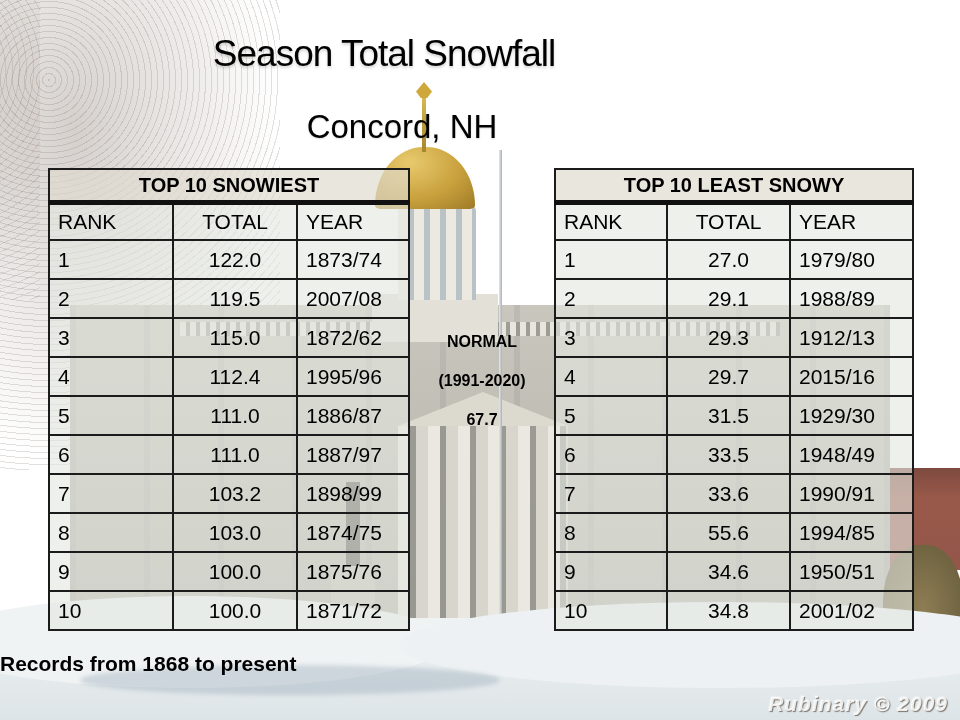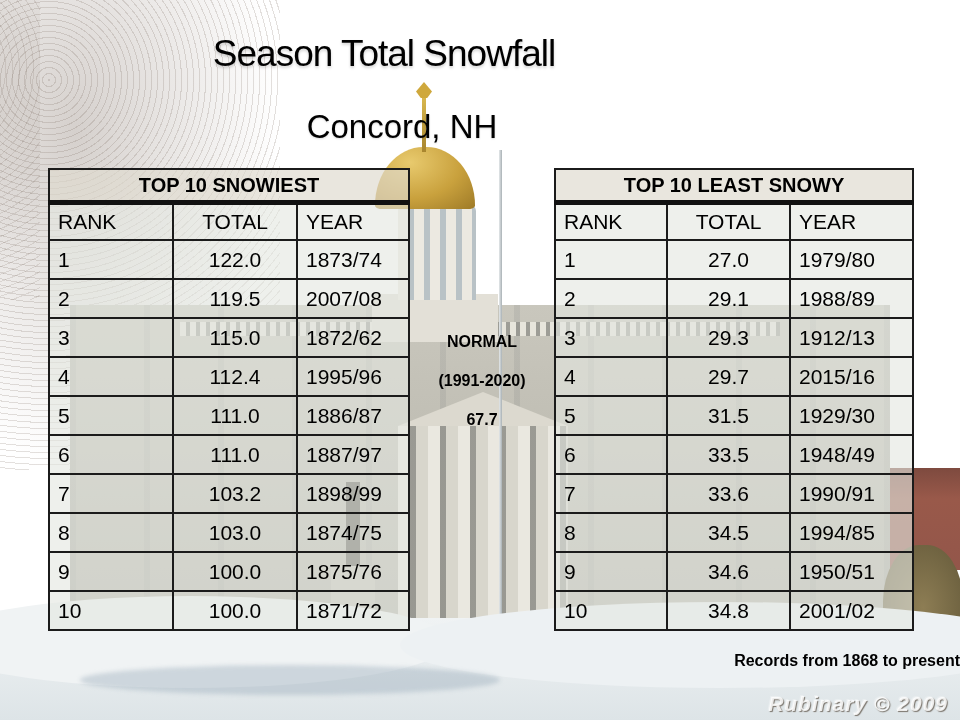--- a/index.html
+++ b/index.html
@@ -50,22 +50,22 @@
     background:rgba(139,160,178,.35);filter:blur(2px);}
 
   
   .title{position:absolute;left:0;top:33px;width:768px;text-align:center;
     font-size:37px;letter-spacing:-1px;font-weight:400;
     text-shadow:0 2px 3px rgba(0,0,0,.18);}
   .subtitle{position:absolute;left:0;top:108px;width:804px;text-align:center;
     font-size:33px;font-weight:400;text-shadow:0 1px 2px rgba(0,0,0,.15);}
   .normal-block{position:absolute;left:404px;top:322px;width:156px;text-align:center;
     font-size:16px;font-weight:700;line-height:39px;}
-  .footer{position:absolute;left:0;top:652px;width:960px;text-align:right;
-    font-size:16px;font-weight:700;}
+  .footer{position:absolute;left:0;top:652px;width:960px;text-align:left;
+    font-size:21px;font-weight:700;}
   .watermark{position:absolute;right:12px;bottom:4px;font-size:21px;font-weight:700;
     font-style:italic;letter-spacing:1px;color:rgba(255,255,255,.85);
     text-shadow:1px 1px 1px rgba(70,58,45,.65),-1px -1px 1px rgba(255,255,255,.35);}
 
   
   table.snow{position:absolute;border-collapse:collapse;table-layout:fixed;font-size:21px;}
   table.snow.left{left:48px;top:168px;width:360px;}
   table.snow.right{left:554px;top:168px;width:358px;}
   table.snow th,table.snow td{border:2px solid #1b1b1b;
     background:rgba(227,231,225,.62);padding:0 8px;vertical-align:middle;}
@@ -224,21 +224,21 @@
           <td class="ac">33.5</td>
           <td class="ar">1948/49</td>
         </tr>
       <tr>
           <td class="al">7</td>
           <td class="ac">33.6</td>
           <td class="ar">1990/91</td>
         </tr>
       <tr>
           <td class="al">8</td>
-          <td class="ac">34.5</td>
+          <td class="ac">55.6</td>
           <td class="ar">1994/85</td>
         </tr>
       <tr>
           <td class="al">9</td>
           <td class="ac">34.6</td>
           <td class="ar">1950/51</td>
         </tr>
       <tr>
           <td class="al">10</td>
           <td class="ac">34.8</td>

